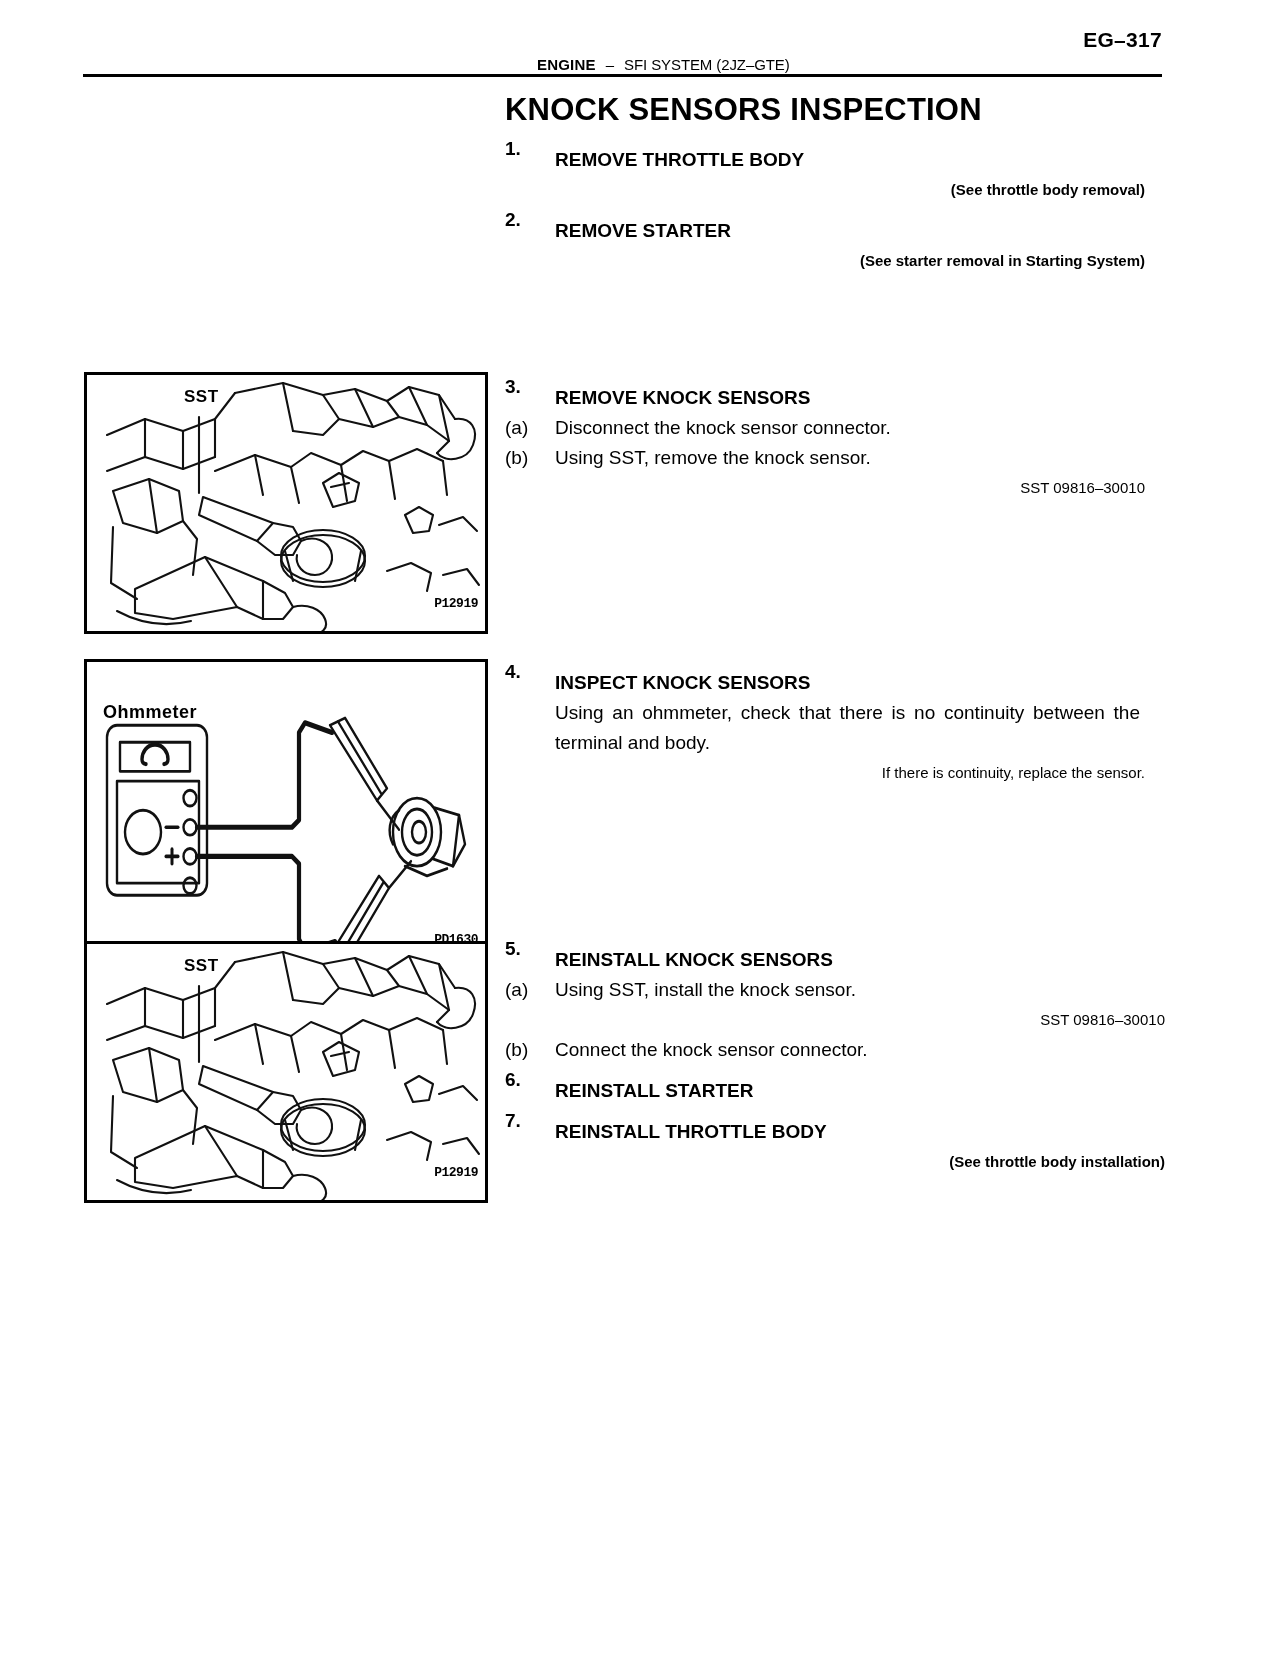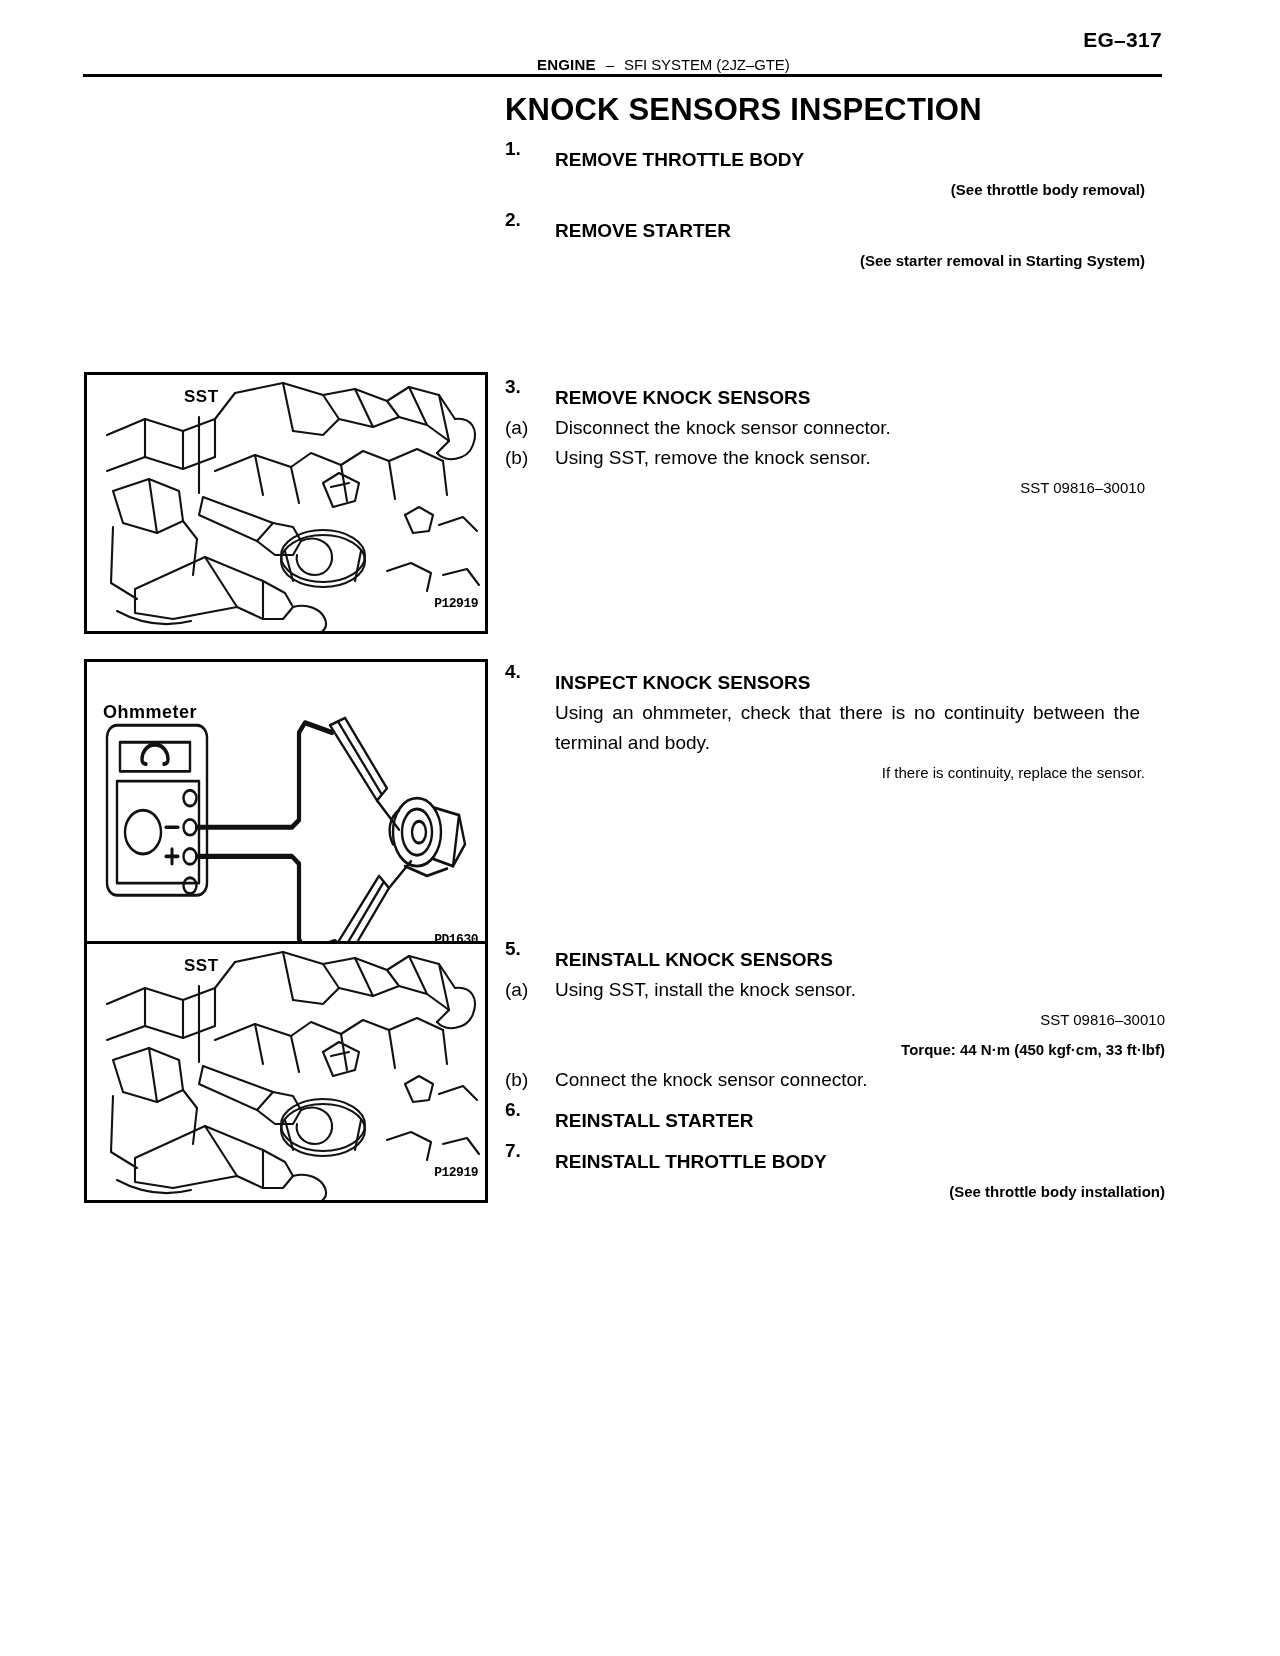--- a/index.html
+++ b/index.html
@@ -391,21 +391,20 @@
 <div class="block-5">
   <div class="step-row">
     <div class="step-marker bold">5.</div>
     <div class="step-body bold">REINSTALL KNOCK SENSORS</div>
   </div>
   <div class="step-row">
     <div class="step-marker">(a)</div>
     <div class="step-body">Using SST, install the knock sensor.</div>
   </div>
   <div class="step-sub">SST  09816–30010</div>
-  <div class="step-sub bold">Torque: 44 N·m (450 kgf·cm, 33 ft·lbf)</div>
   <div class="step-row">
     <div class="step-marker">(b)</div>
     <div class="step-body">Connect the knock sensor connector.</div>
   </div>
   <div class="step-row">
     <div class="step-marker bold">6.</div>
     <div class="step-body bold">REINSTALL STARTER</div>
   </div>
   <div class="step-row">
     <div class="step-marker bold">7.</div>

